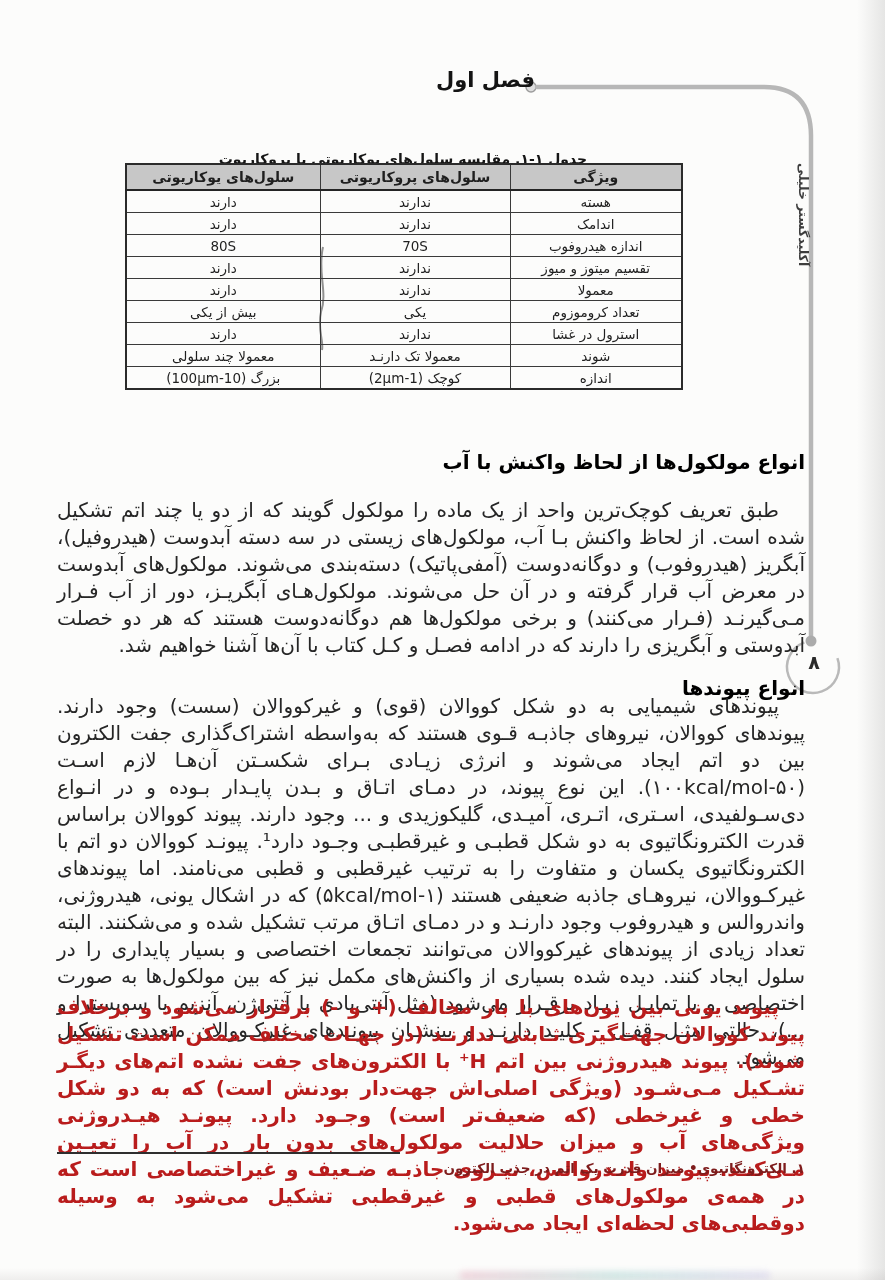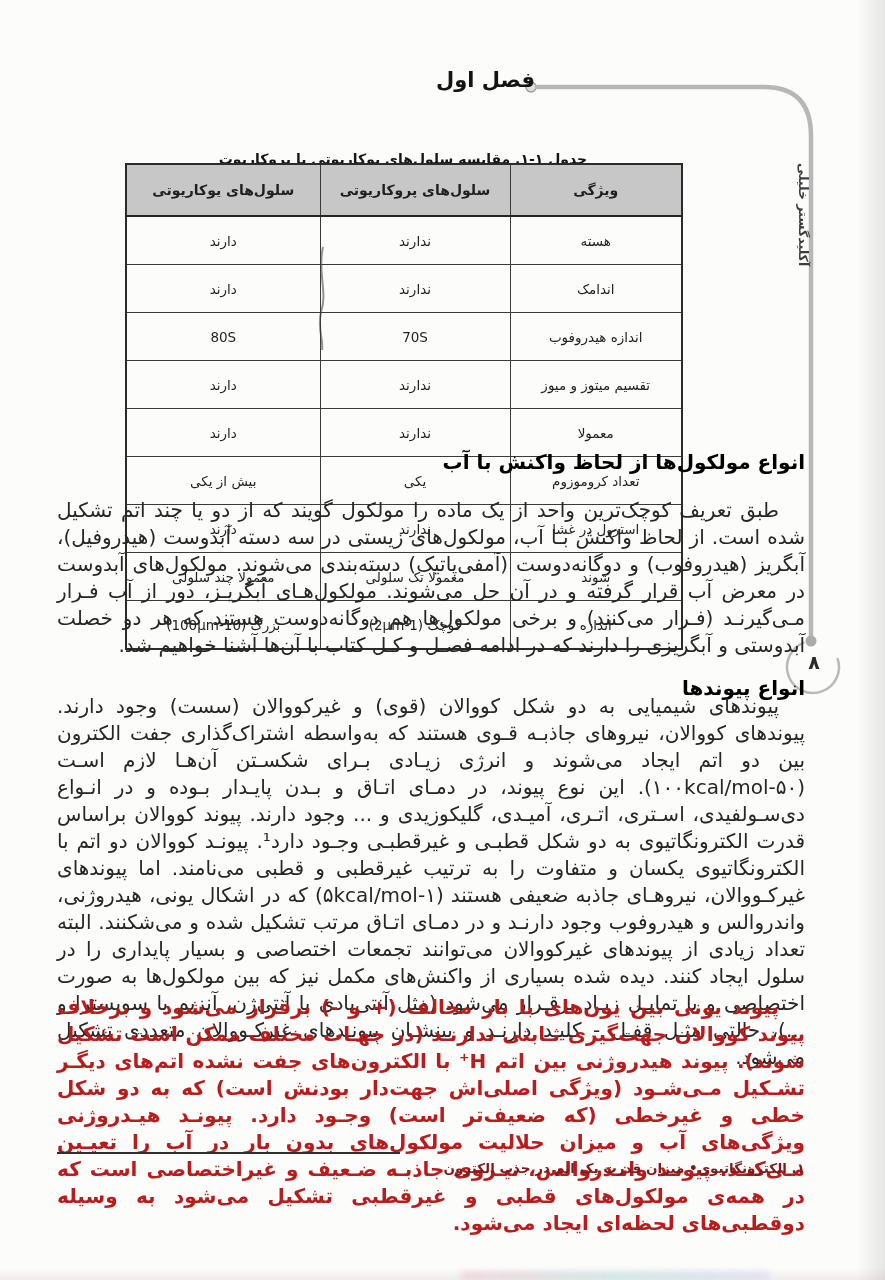--- a/index.html
+++ b/index.html
@@ -30,21 +30,21 @@
     position:absolute;top:135px;left:125px;width:556px;
     text-align:center;font-weight:bold;font-size:14px;color:#161616;direction:rtl;margin-top:16px;
   }
   table.compare{
     position:absolute;top:163px;left:125px;width:556px;
     border-collapse:collapse;direction:rtl;table-layout:fixed;
     border:2.5px solid #2b2b2b;
   }
   table.compare td,table.compare th{
     border:1.5px solid #3a3a3a;text-align:center;vertical-align:middle;
-    font-size:13.5px;padding:13px 4px;height:21px;color:#1f1f1f;
+    font-size:13.5px;padding:0 4px;height:21px;color:#1f1f1f;
   }
   table.compare th{
     background:#c7c7c7;font-weight:bold;font-size:14px;height:24px;
     border-bottom:2.5px solid #242424;
   }
   
   .section-heading{
     position:absolute;right:80px;
     font-size:20px;font-weight:bold;color:#000000;direction:rtl;white-space:nowrap;
   }
@@ -139,21 +139,21 @@
         <td>یکی</td>
         <td>بیش از یکی</td>
       </tr>
       <tr>
         <td>استرول در غشا</td>
         <td>ندارند</td>
         <td>دارند</td>
       </tr>
       <tr>
         <td>شوند</td>
-        <td>معمولا تک سلولی</td>
+        <td>معمولا تک دارنـد</td>
         <td>معمولا چند سلولی</td>
       </tr>
       <tr>
         <td>اندازه</td>
         <td>کوچک (1-2μm)</td>
         <td>بزرگ (10-100μm)</td>
       </tr>
     </tbody>
   </table>
 

